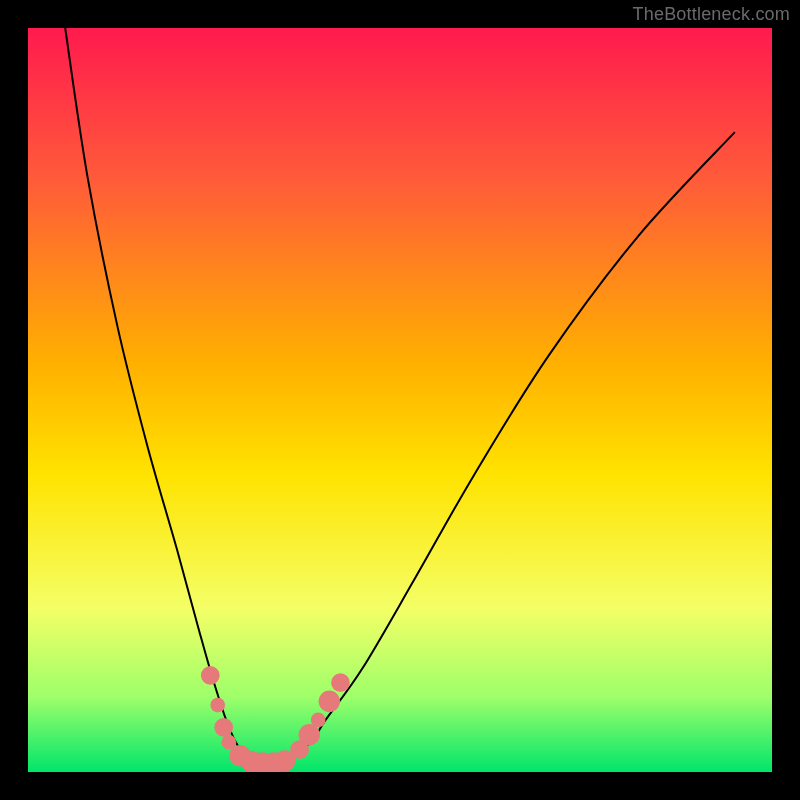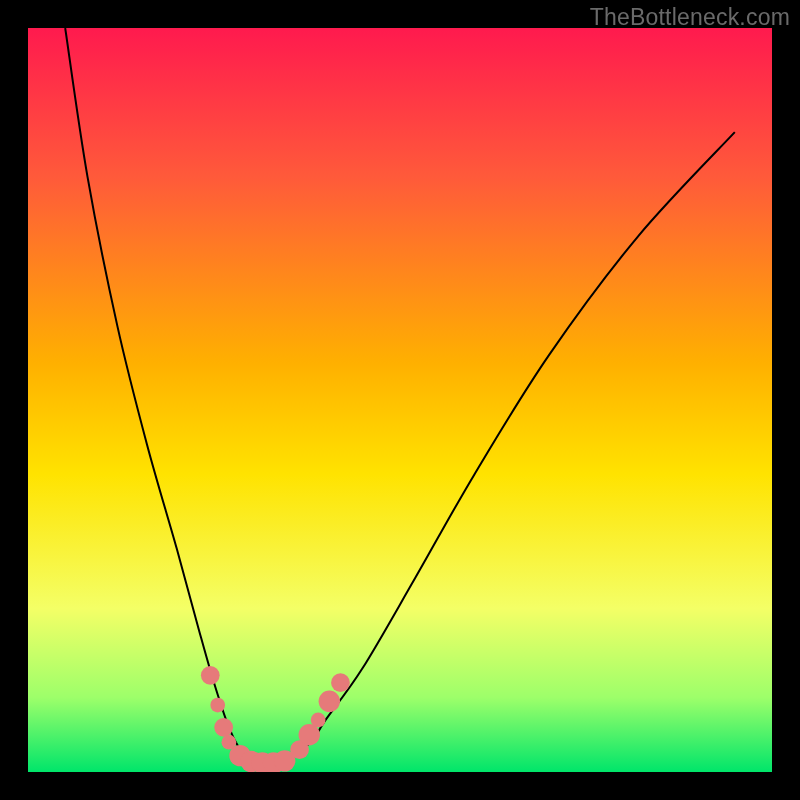--- a/index.html
+++ b/index.html
@@ -22,21 +22,21 @@
     left: 28px;
     top: 28px;
     width: 744px;
     height: 744px;
   }
   .watermark {
     position: absolute;
     top: 4px;
     right: 10px;
     color: #6a6a6a;
-    font-size: 23px;
+    font-size: 18px;
     font-weight: 400;
     letter-spacing: 0.2px;
     user-select: none;
   }
 </style>
 </head>
 <body>
 
 <div class="frame">
   <div class="watermark">TheBottleneck.com</div>

